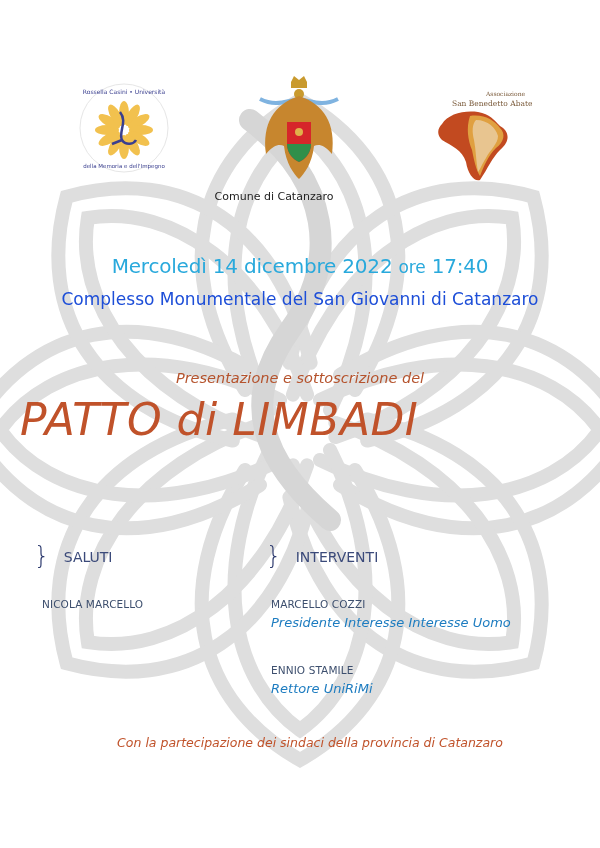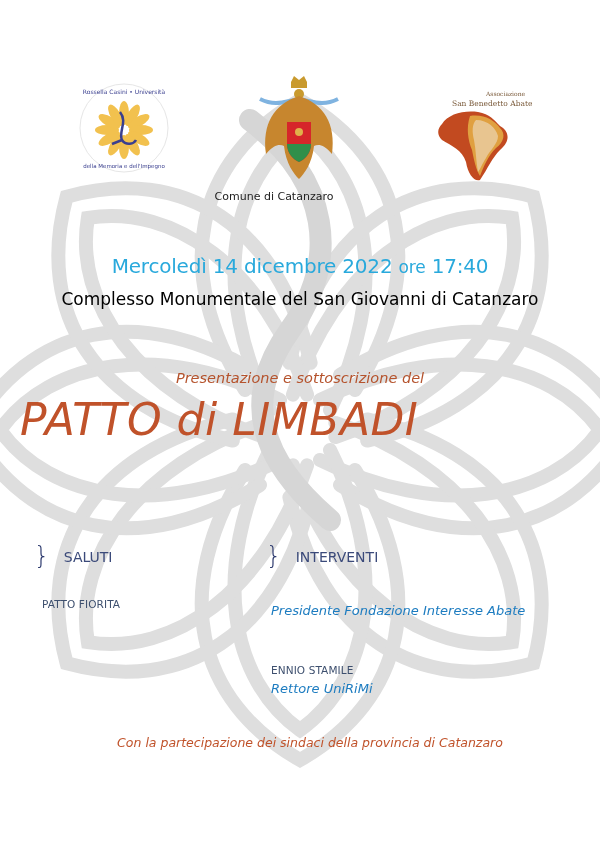--- a/index.html
+++ b/index.html
@@ -12,21 +12,21 @@
     .layer { position: absolute; z-index: 1; }
 
     
     .logo-left { left: 78px; top: 82px; width: 92px; height: 92px; }
     .logo-center { left: 254px; top: 74px; width: 90px; height: 115px; }
     .logo-right { left: 428px; top: 84px; width: 120px; height: 100px; }
     .comune-label { left: 0; width: 548px; top: 190px; text-align: center; font-size: 11px; color: #222; }
 
     .date-line { left: 0; width: 600px; top: 254px; text-align: center; color: #29a9dc; font-size: 20px; letter-spacing: -0.2px; }
     .date-line .ore { font-size: 17px; }
-    .venue-line { left: 40px; width: 520px; top: 288px; text-align: center; color: #000000; font-size: 17px; line-height: 23px; }
+    .venue-line { left: 40px; width: 520px; top: 288px; text-align: center; color: #1d4ed8; font-size: 17px; line-height: 23px; }
 
     .presentazione { left: 0; width: 600px; top: 370px; text-align: center; color: #b5532d; font-size: 14.5px; font-style: italic; }
     .title { left: 0; width: 600px; top: 394px; color: #c0522a; font-size: 44px; font-style: italic; letter-spacing: 0.5px; padding-left: 20px; }
 
     .section-head { font-size: 14px; color: #3b4a7a; }
     .brace { font-size: 24px; color: #2d3a6e; font-family: "DejaVu Sans", sans-serif; position: relative; top: 2px; margin-right: 10px; font-weight: 300; }
     .sec-saluti { left: 34px; top: 540px; text-align: right; }
     .sec-interventi { left: 266px; top: 540px; }
 
     .name { font-size: 10.5px; color: #3d4f6e; letter-spacing: 0.1px; }
@@ -120,23 +120,24 @@
 <div class="layer sec-saluti section-head">
   <span class="brace">}</span>
   <span>SALUTI</span>
 </div>
 <div class="layer sec-interventi section-head">
   <span class="brace">}</span>
   <span>INTERVENTI</span>
 </div>
 
 <div class="layer p1">
-  <div class="name">PATTO FIORITA</div>
+  <div class="name">NICOLA MARCELLO</div>
 </div>
 <div class="layer p2">
-  <div class="role role-line">Presidente Fondazione Interesse Abate</div>
+  <div class="name">MARCELLO COZZI</div>
+  <div class="role role-line">Presidente Interesse Interesse Uomo</div>
 </div>
 <div class="layer p3">
   <div class="name">ENNIO STAMILE</div>
   <div class="role role-line">Rettore UniRiMi</div>
 </div>
 
 <div class="layer footer-note">Con la partecipazione dei sindaci della provincia di Catanzaro</div>
 
 </body></html>

